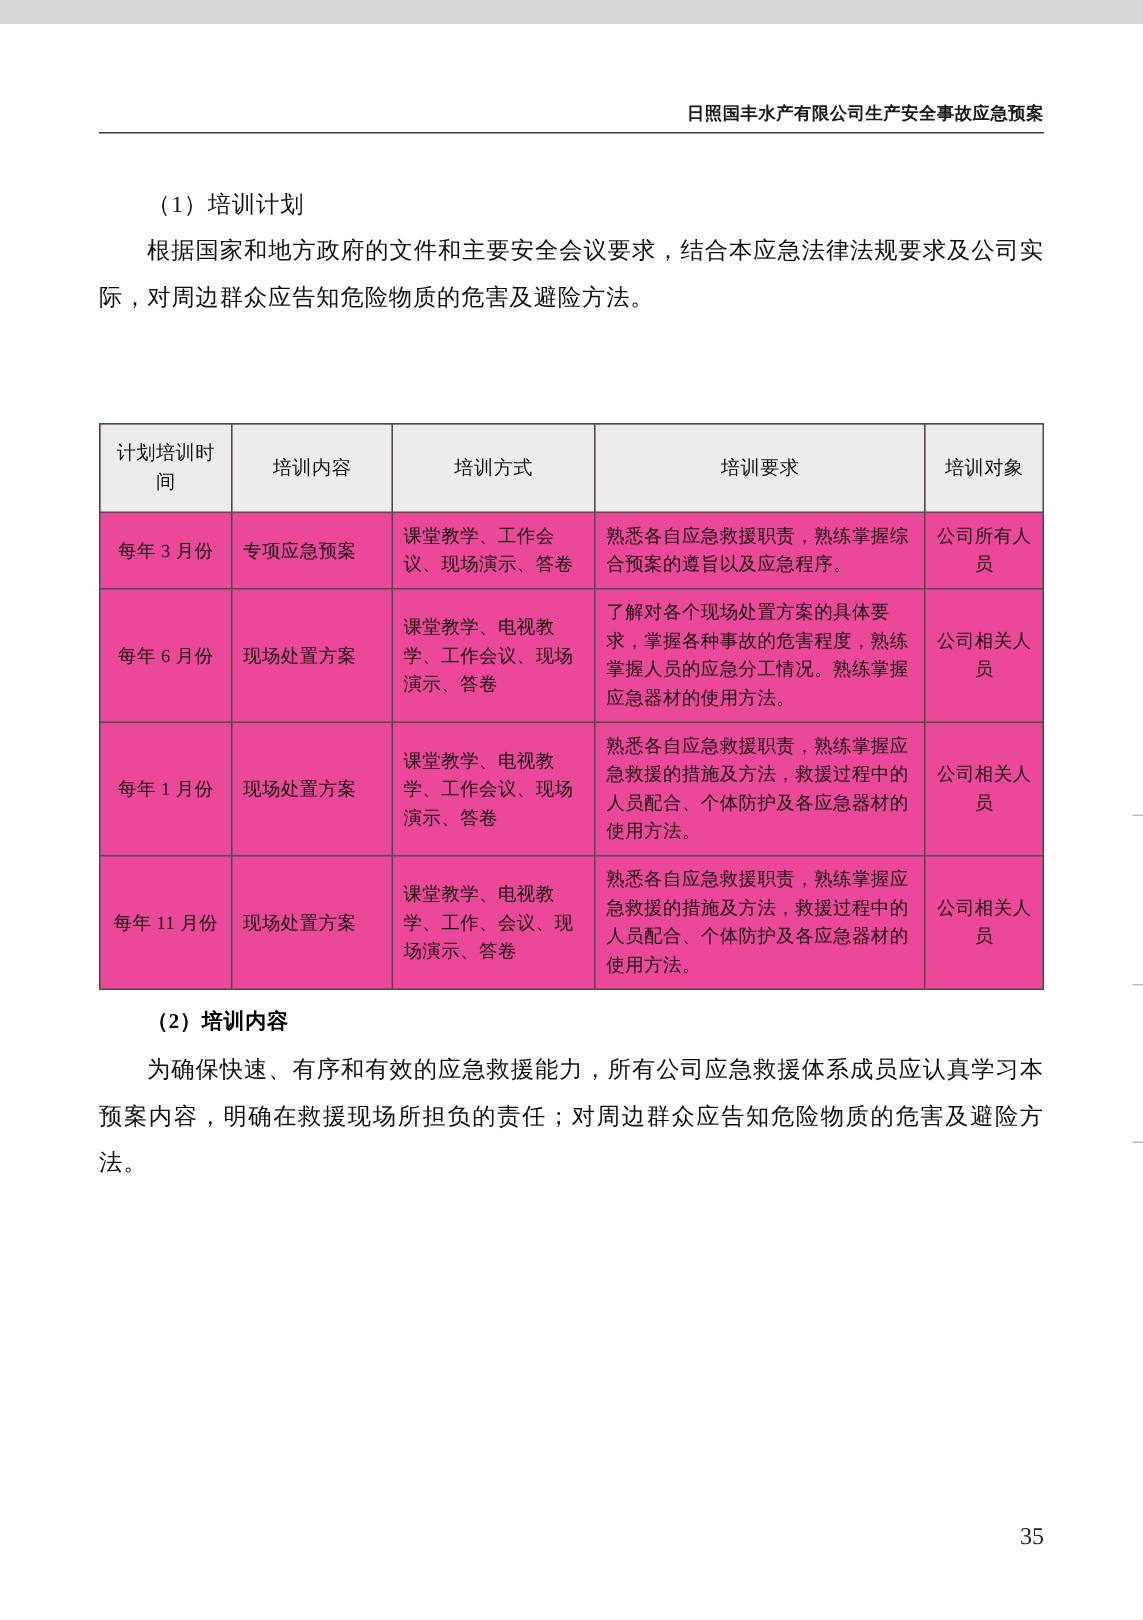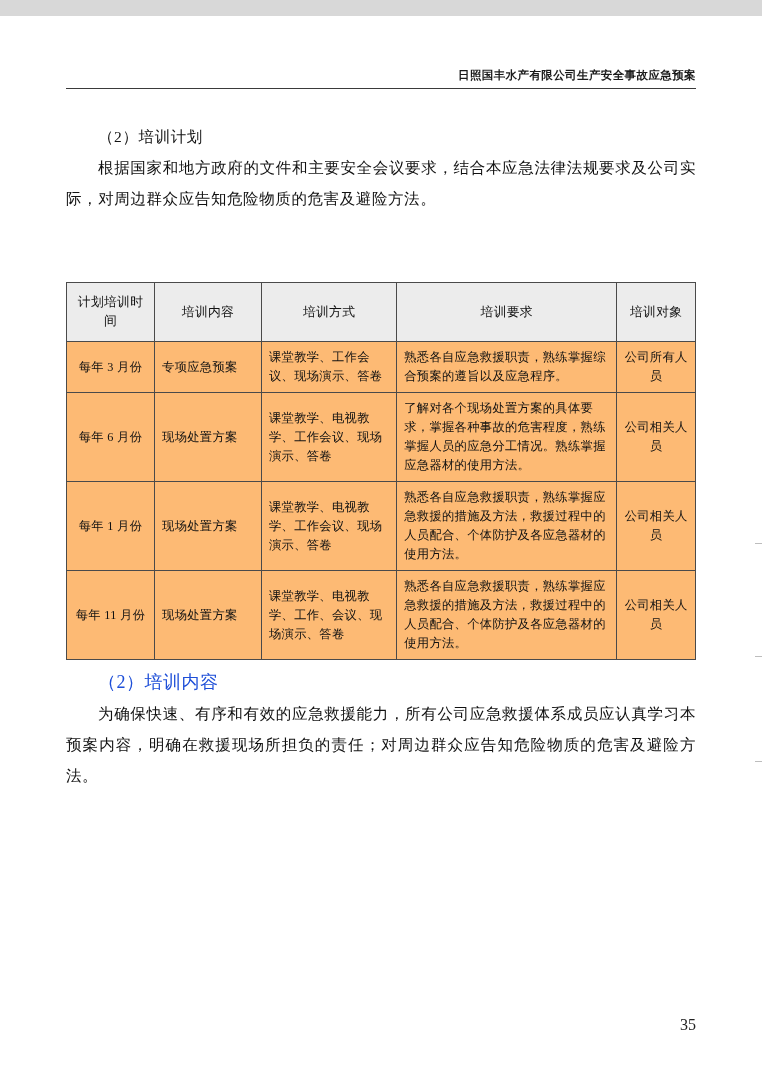--- a/index.html
+++ b/index.html
@@ -57,21 +57,21 @@
   .indent2 {
     text-indent: 32px;
   }
   .gap-after-intro {
     height: 68px;
   }
   table.train-table {
     border-collapse: collapse;
     width: 100%;
     table-layout: fixed;
-    background: #fdba74;
+    background: #ec4899;
   }
   table.train-table td,
   table.train-table th {
     border: 1px solid #4a4a4a;
     vertical-align: middle;
     padding: 6px 7px;
     font-size: 12.3px;
     line-height: 19px;
     color: #111111;
     letter-spacing: 0.3px;
@@ -95,26 +95,27 @@
   }
   .col1 { width: 14%; }
   .col2 { width: 17%; }
   .col3 { width: 21.5%; }
   .col4 { width: 35%; }
   .col5 { width: 12.5%; }
   .after-table {
     height: 6px;
   }
   .section-heading {
-    font-size: 18px;
+    font-size: 14px;
     line-height: 32px;
-    color: #1d4ed8;
+    color: #000000;
     letter-spacing: 0.5px;
     text-indent: 32px;
     font-family: "Liberation Serif", "DejaVu Serif", serif;
+    font-weight: bold;
   }
   .page-number {
     position: absolute;
     right: 66px;
     bottom: 62px;
     font-size: 16px;
     color: #222222;
     font-family: "Liberation Serif", "DejaVu Serif", serif;
   }
   .edge-mark {
@@ -130,21 +131,21 @@
 
 <div class="page">
 
   <div class="header-area">
     <div class="header-text">日照国丰水产有限公司生产安全事故应急预案</div>
     <div class="header-rule"></div>
   </div>
 
   <div class="content">
 
-    <div class="para indent1">（2）培训计划</div>
+    <div class="para indent1">（1）培训计划</div>
 
     <div class="para indent2">根据国家和地方政府的文件和主要安全会议要求，结合本应急法律法规要求及公司实际，对周边群众应告知危险物质的危害及避险方法。</div>
 
     <div class="gap-after-intro"></div>
 
     <table class="train-table">
       <colgroup>
         <col class="col1">
           <col class="col2">
           <col class="col3">

